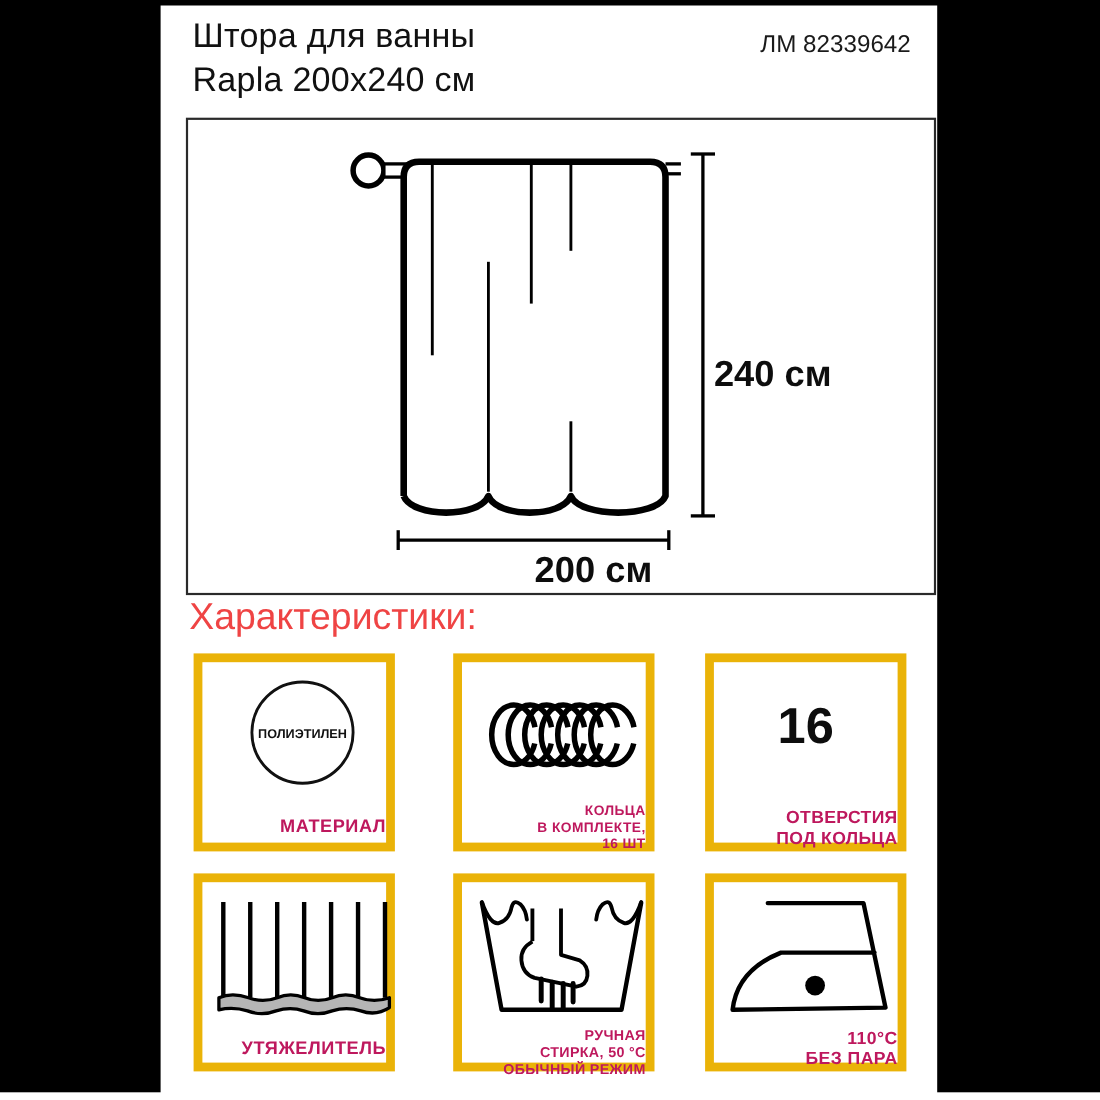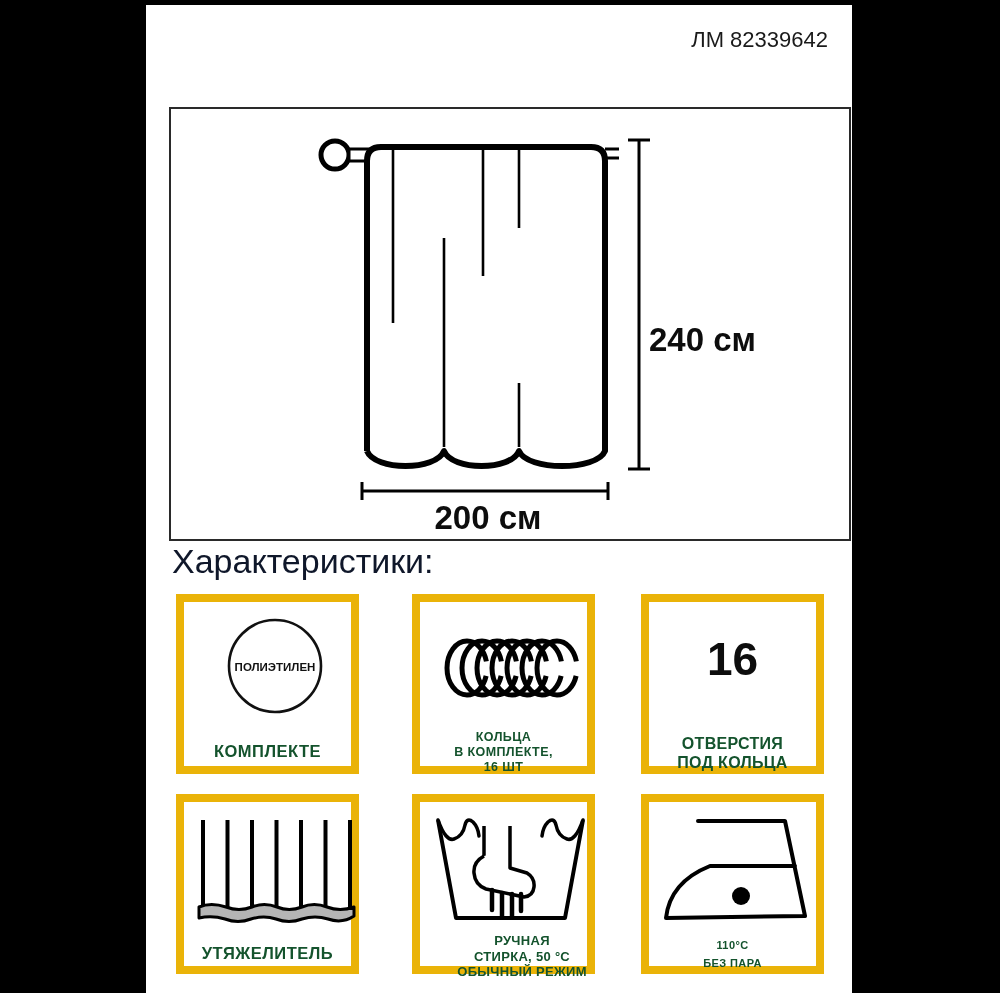--- a/index.html
+++ b/index.html
@@ -15,55 +15,59 @@
   .article{
     position:absolute;right:172px;top:27px;font-size:22px;color:#1a1a1a;white-space:nowrap;
   }
   .diagram-box{
     position:absolute;left:169px;top:107px;width:678px;height:430px;
     border:2px solid #2a2a2a;background:#fff;box-sizing:content-box;
   }
   .diagram-box svg{position:absolute;left:0;top:0;}
   .dim-label{position:absolute;font-weight:bold;font-size:33px;color:#0d0d0d;white-space:nowrap;}
   .dim-label.h{left:478px;top:212px;}
-  .dim-label.w{left:194px;top:390px;width:246px;text-align:center;}
+  .dim-label.w{left:176px;top:390px;width:246px;text-align:right;}
   .section-heading{
-    position:absolute;left:172px;top:542px;font-size:34px;color:#0f172a;white-space:nowrap;
+    position:absolute;left:172px;top:542px;font-size:34px;color:#ef4444;white-space:nowrap;
   }
   .card{
     position:absolute;width:183px;height:180px;border:8px solid #eab308;
     background:#fff;box-sizing:border-box;
   }
   .c1{left:176px;top:594px;} .c2{left:412px;top:594px;} .c3{left:641px;top:594px;}
   .c4{left:176px;top:794px;} .c5{left:412px;top:794px;} .c6{left:641px;top:794px;}
   .card svg{position:absolute;left:0;}
   .card-label{
-    position:absolute;left:0;right:0;text-align:center;font-weight:bold;color:#14532d;
+    position:absolute;left:0;right:0;text-align:right;font-weight:bold;color:#be185d;
   }
   .card-label span{display:block;}
   .lbl-material{top:139px;font-size:16.5px;line-height:20px;letter-spacing:.5px;}
   .lbl-rings{top:128px;font-size:12.5px;line-height:15px;letter-spacing:.4px;}
   .lbl-holes{top:132px;font-size:16px;line-height:19px;letter-spacing:.3px;}
   .lbl-weight{top:142px;font-size:16.5px;letter-spacing:.5px;}
   .lbl-handwash{top:131px;font-size:13px;line-height:15.5px;letter-spacing:.3px;margin-left:37px;}
-  .lbl-iron{top:134px;font-size:11px;line-height:18px;letter-spacing:.4px;}
+  .lbl-iron{top:134px;font-size:16px;line-height:18px;letter-spacing:.4px;}
   .big-number{
     position:absolute;left:0;right:0;top:30px;text-align:center;
     font-size:46px;font-weight:bold;color:#0d0d0d;
   }
 </style>
 </head>
 <body>
 
 <div class="stage">
 
   <div class="bar" style="left:0;top:0;width:146px;height:993px;"></div>
   <div class="bar" style="left:852px;top:0;width:148px;height:993px;"></div>
   <div class="bar" style="left:0;top:0;width:1000px;height:5px;"></div>
 
+  <div class="title">
+    <div>Штора для ванны</div>
+    <div>Rapla 200x240 см</div>
+  </div>
   <div class="article">ЛМ 82339642</div>
 
   <div class="diagram-box">
     <svg width="678" height="430" viewBox="0 0 678 430">
 
       <g>
         <circle cx="164" cy="46" r="14" fill="none" stroke="#000" stroke-width="5"></circle>
         <rect x="178" y="40" width="20" height="12" fill="#fff" stroke="#000" stroke-width="3"></rect>
       </g>
 
@@ -102,21 +106,21 @@
   </div>
 
   <div class="section-heading">Характеристики:</div>
 
   <div class="card c1">
     <svg width="183" height="120" viewBox="0 0 183 120" style="top:8px;">
       <circle cx="91" cy="56" r="46" fill="none" stroke="#111" stroke-width="2.6"></circle>
       <text x="91" y="61" text-anchor="middle" font-family="Liberation Sans, sans-serif" font-size="11.5" font-weight="bold" fill="#111">ПОЛИЭТИЛЕН</text>
     </svg>
     <div class="card-label lbl-material">
-      <span>КОМПЛЕКТЕ</span>
+      <span>МАТЕРИАЛ</span>
     </div>
   </div>
 
   <div class="card c2">
     <svg width="183" height="110" viewBox="0 0 183 110" style="top:14px;">
       <g fill="none" stroke="#000" stroke-width="5" stroke-dasharray="133 16" stroke-dashoffset="141">
         <ellipse cx="47" cy="52" rx="20" ry="27"></ellipse>
         <ellipse cx="62" cy="52" rx="20" ry="27"></ellipse>
         <ellipse cx="77" cy="52" rx="20" ry="27"></ellipse>
         <ellipse cx="92" cy="52" rx="20" ry="27"></ellipse>

